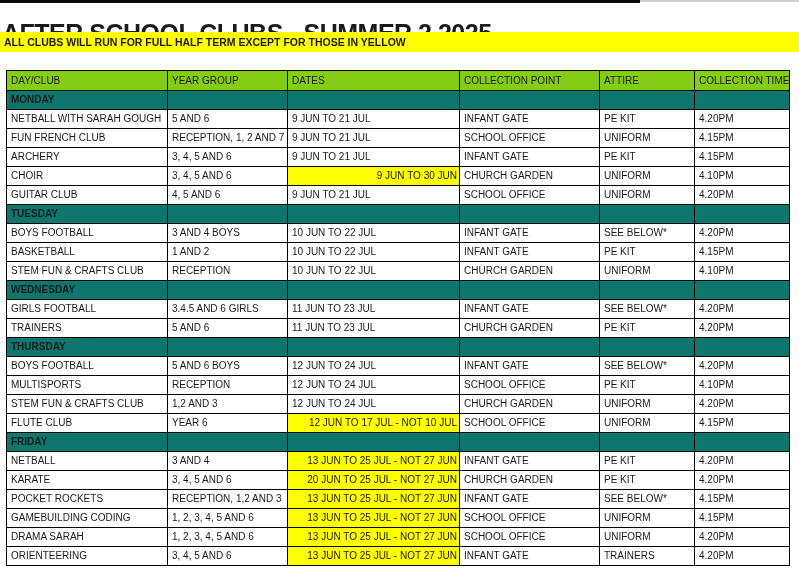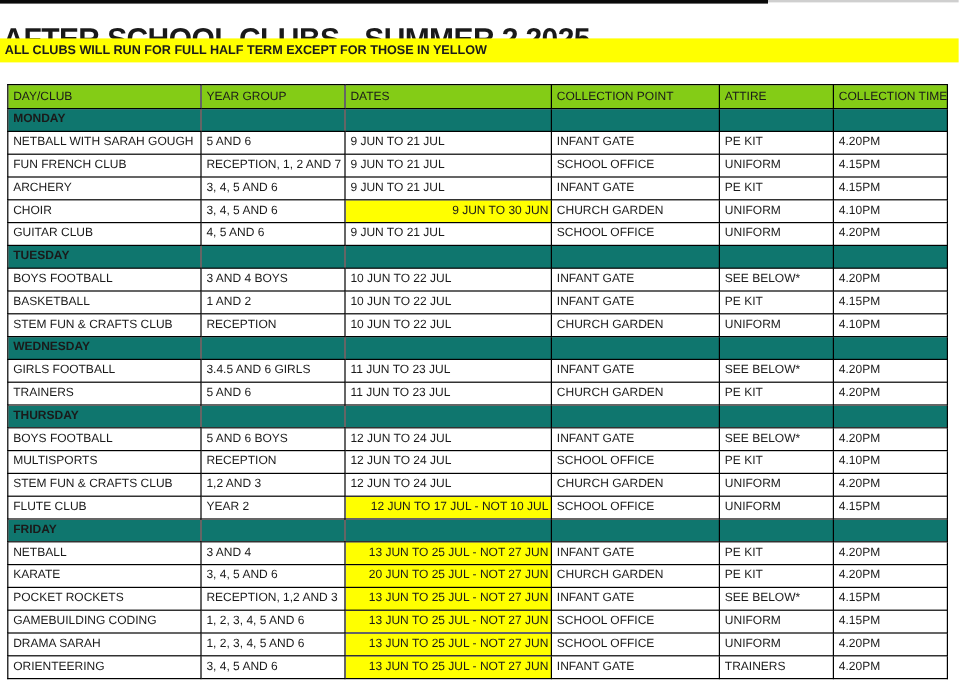--- a/index.html
+++ b/index.html
@@ -217,21 +217,21 @@
       <tr>
         <td>STEM FUN &amp; CRAFTS CLUB</td>
         <td>1,2 AND 3</td>
         <td>12 JUN TO 24 JUL</td>
         <td>CHURCH GARDEN</td>
         <td>UNIFORM</td>
         <td>4.20PM</td>
       </tr>
       <tr>
         <td>FLUTE CLUB</td>
-        <td>YEAR 2</td>
+        <td>YEAR 6</td>
         <td class="hl">12 JUN TO 17 JUL - NOT 10 JUL</td>
         <td>SCHOOL OFFICE</td>
         <td>UNIFORM</td>
         <td>4.15PM</td>
       </tr>
       <tr class="day-row">
         <td>FRIDAY</td>
         <td></td>
         <td></td>
         <td></td>

